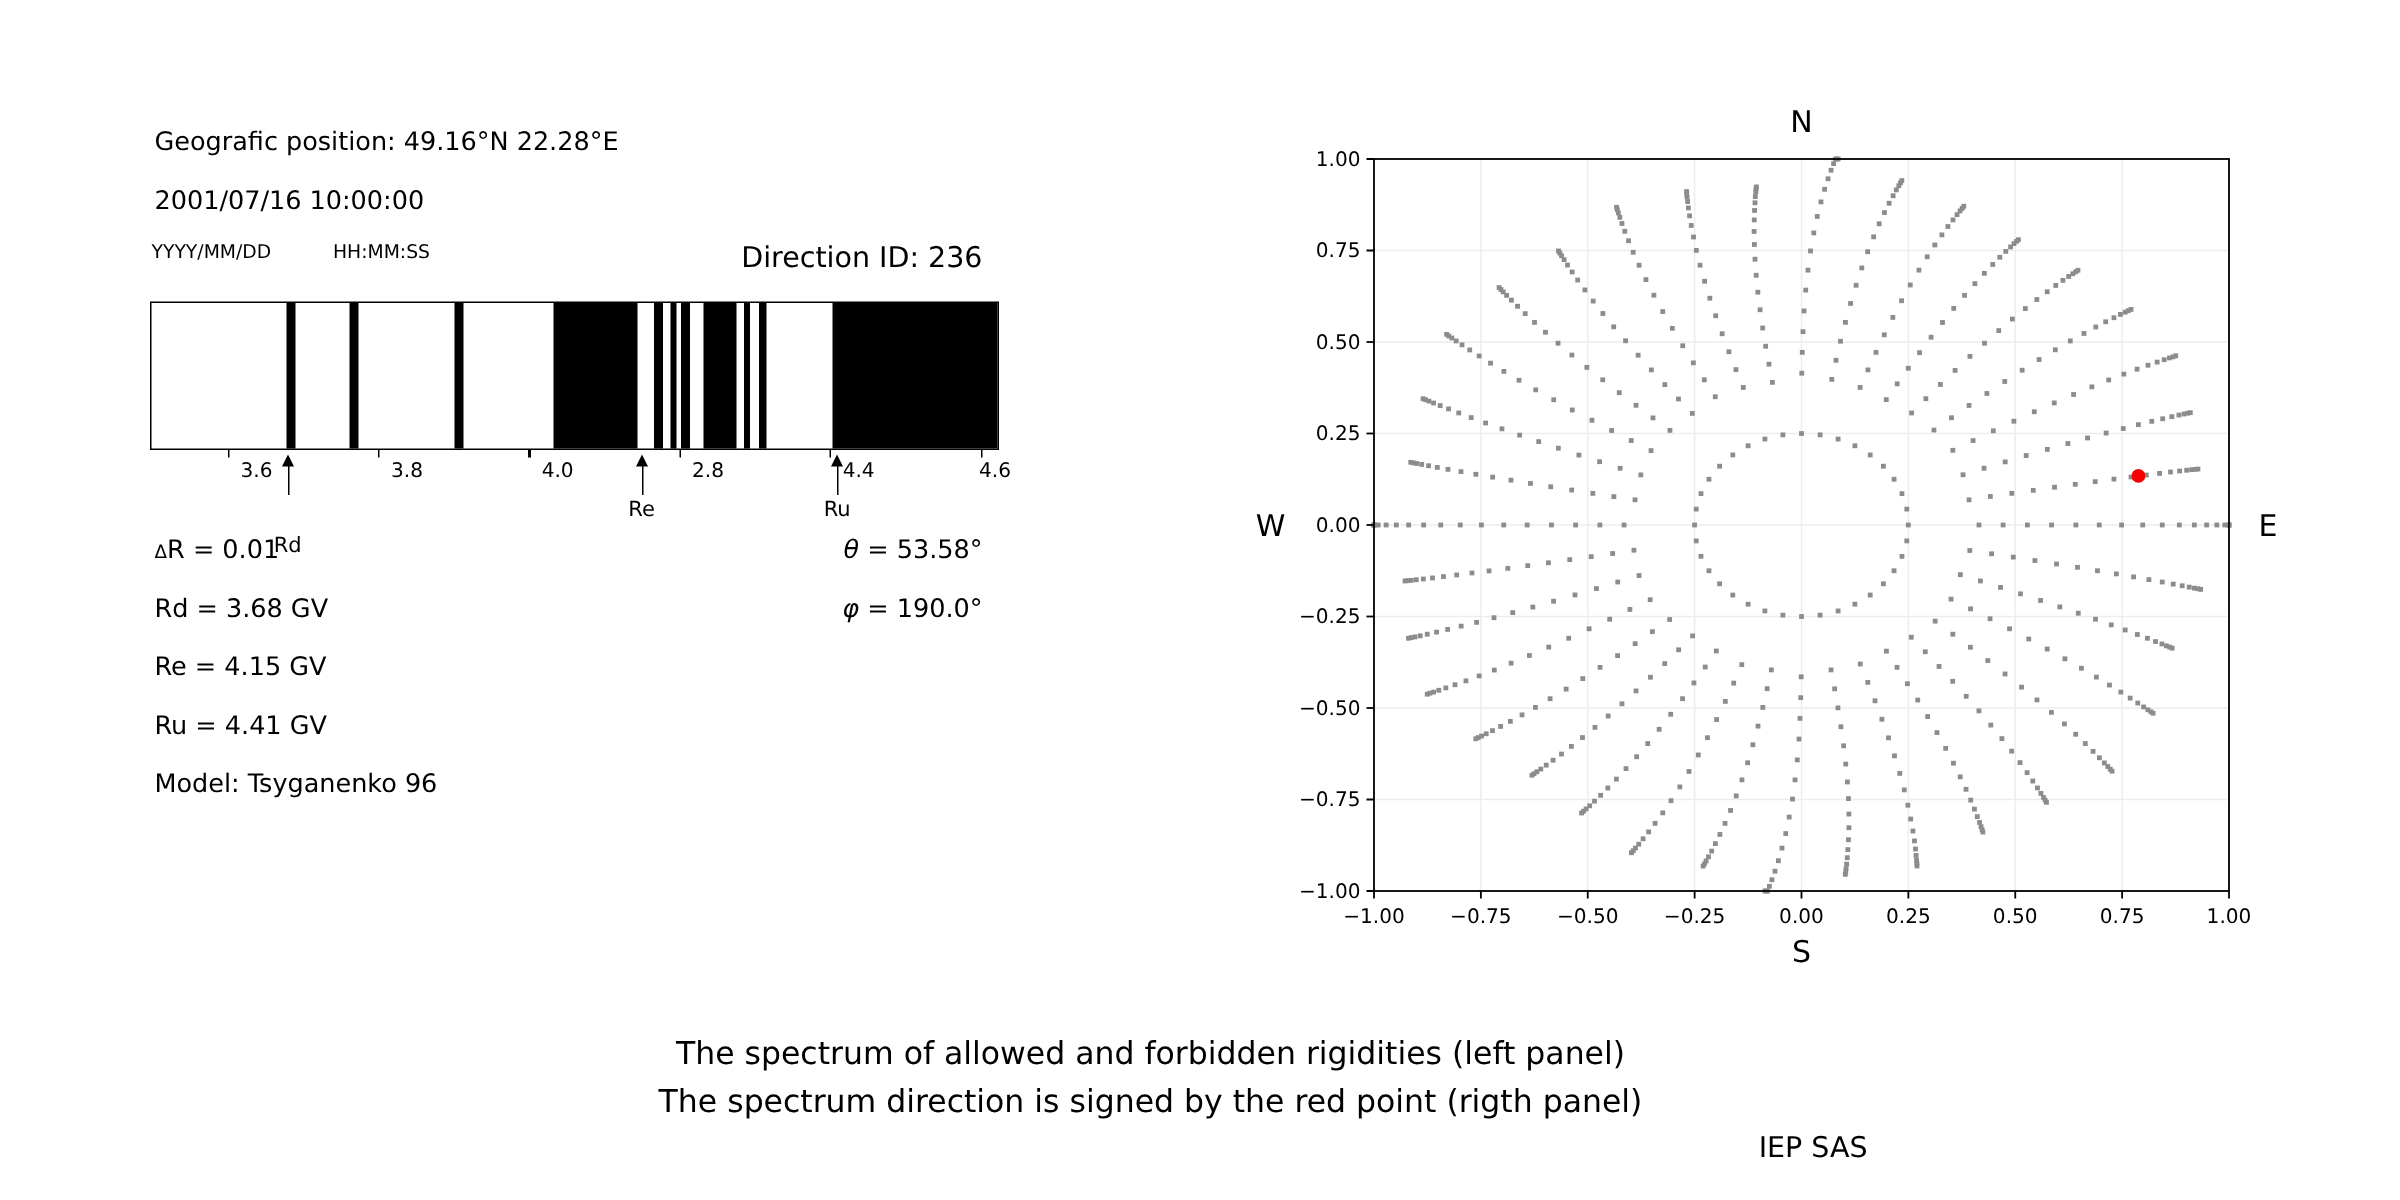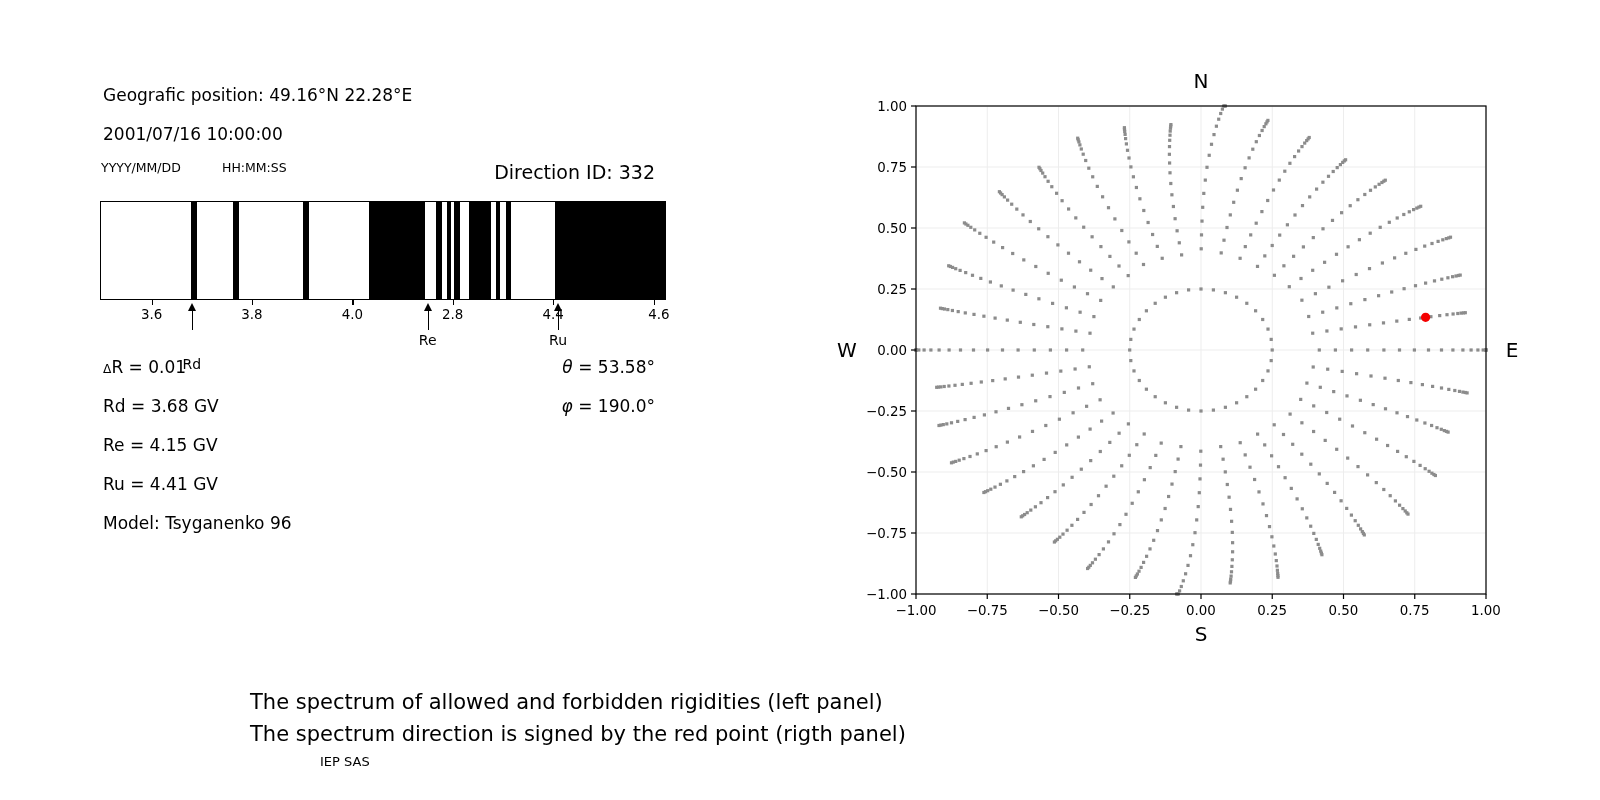--- a/index.html
+++ b/index.html
@@ -2,46 +2,46 @@
 <html><head>
 <meta charset="utf-8">
 <style>
   html,body{margin:0;padding:0;background:#fff;}
   #figure{position:relative;width:1600px;height:800px;background:#ffffff;
           font-family:"DejaVu Sans","Liberation Sans",sans-serif;color:#000;overflow:hidden;}
   .abs{position:absolute;}
   .t-main{font-size:17px;line-height:1.2;white-space:nowrap;}
   .t-small{font-size:12.5px;line-height:1.2;white-space:nowrap;}
   .t-dirid{font-size:19px;}
-  .t-caption{font-size:21px;line-height:32px;text-align:left;}
-  .t-credit{font-size:13px;text-align:left;}
+  .t-caption{font-size:21px;line-height:32px;text-align:center;}
+  .t-credit{font-size:19px;text-align:right;}
   .sym-delta{font-size:0.72em;}
   .sym-greek{font-style:italic;font-family:"DejaVu Sans","Liberation Sans",sans-serif;}
   
   #barcode-box{left:100px;top:201px;width:566px;height:99px;border:1.3px solid #000;background:#fff;box-sizing:border-box;}
   .band{position:absolute;top:0;height:100%;background:#000;}
   .xtick{position:absolute;width:1.3px;height:5px;background:#000;top:0;}
-  .xtick-label{position:absolute;width:60px;margin-left:-30px;text-align:center;top:7px;
+  .xtick-label{position:absolute;width:60px;margin-left:-30px;text-align:right;top:7px;
                font-size:13.4px;white-space:nowrap;}
   .marker-stem{position:absolute;width:1.4px;background:#000;}
   .marker-head{position:absolute;width:0;height:0;border-left:4.5px solid transparent;
                border-right:4.5px solid transparent;border-bottom:8px solid #000;}
   .marker-label{position:absolute;width:50px;margin-left:-25px;text-align:center;font-size:14px;}
   svg text{font-family:"DejaVu Sans","Liberation Sans",sans-serif;}
 </style>
 </head>
 <body>
 
 <div id="figure">
 
   <div class="abs t-main" style="left:103px;top:85px;">Geografic position: 49.16°N 22.28°E</div>
   <div class="abs t-main" style="left:103px;top:124px;">2001/07/16 10:00:00</div>
   <div class="abs t-small" style="left:101px;top:160px;">YYYY/MM/DD</div>
   <div class="abs t-small" style="left:222px;top:160px;">HH:MM:SS</div>
-  <div class="abs t-main t-dirid" style="left:355px;top:161px;width:300px;text-align:right;">Direction ID: 332</div>
+  <div class="abs t-main t-dirid" style="left:355px;top:161px;width:300px;text-align:right;">Direction ID: 236</div>
 
   <div id="barcode-box" class="abs">
       <div class="band" style="left: 15.957%; width: 1.152%; background: rgb(0, 0, 0);"></div>
       <div class="band" style="left: 23.316%; width: 1.152%; background: rgb(0, 0, 0);"></div>
       <div class="band" style="left: 35.727%; width: 1.064%; background: rgb(0, 0, 0);"></div>
       <div class="band" style="left: 47.606%; width: 9.929%; background: rgb(0, 0, 0);"></div>
       <div class="band" style="left: 59.309%; width: 1.064%; background: rgb(0, 0, 0);"></div>
       <div class="band" style="left: 61.259%; width: 0.798%; background: rgb(0, 0, 0);"></div>
       <div class="band" style="left: 62.589%; width: 1.152%; background: rgb(0, 0, 0);"></div>
       <div class="band" style="left: 65.248%; width: 3.901%; background: rgb(0, 0, 0);"></div>
@@ -54,21 +54,21 @@
       <div class="xtick-label" style="left: 51.7px;">3.6</div>
       <div class="xtick" style="left: 152px;"></div>
       <div class="xtick-label" style="left: 152px;">3.8</div>
       <div class="xtick" style="left: 252.4px;"></div>
       <div class="xtick-label" style="left: 252.4px;">4.0</div>
       <div class="xtick" style="left: 352.7px;"></div>
       <div class="xtick-label" style="left: 352.7px;">2.8</div>
       <div class="xtick" style="left: 453.1px;"></div>
       <div class="xtick-label" style="left: 453.1px;">4.4</div>
       <div class="xtick" style="left: 553.5px;"></div>
-      <div class="xtick-label" style="left: 559px;">4.6</div>
+      <div class="xtick-label" style="left: 544px;">4.6</div>
     </div>
   <div id="barcode-markers" class="abs" style="left:100px;top:300px;width:566px;height:52px;">
       <div class="marker-head" style="left: 87.8245px; top: 3px;"></div>
       <div class="marker-stem" style="left: 91.8px; top: 10px; height: 20px;"></div>
       <div class="marker-label" style="left: 91.8px; top: 44px; margin-top: 12px;">Rd</div>
       <div class="marker-head" style="left: 323.658px; top: 3px;"></div>
       <div class="marker-stem" style="left: 327.7px; top: 10px; height: 20px;"></div>
       <div class="marker-label" style="left: 327.7px; top: 32px;">Re</div>
       <div class="marker-head" style="left: 454.119px; top: 3px;"></div>
       <div class="marker-stem" style="left: 458.1px; top: 10px; height: 20px;"></div>

